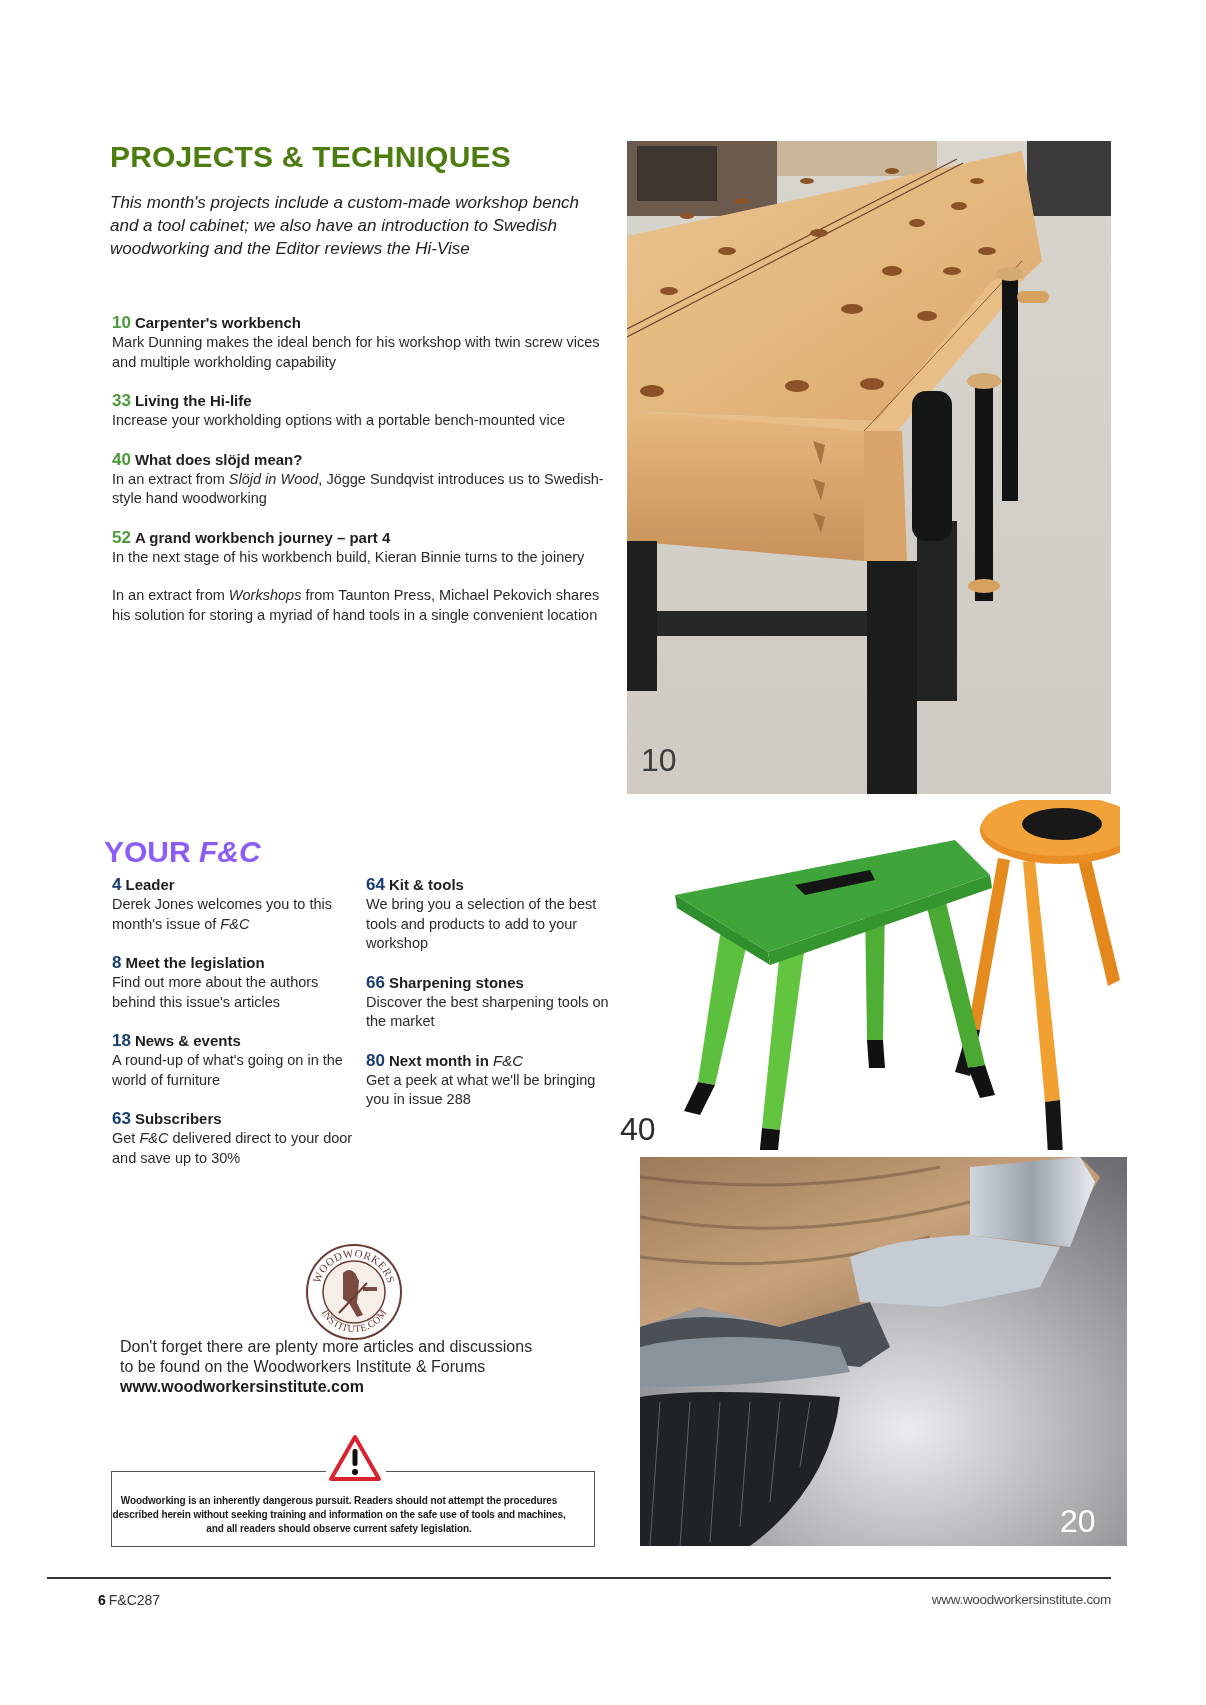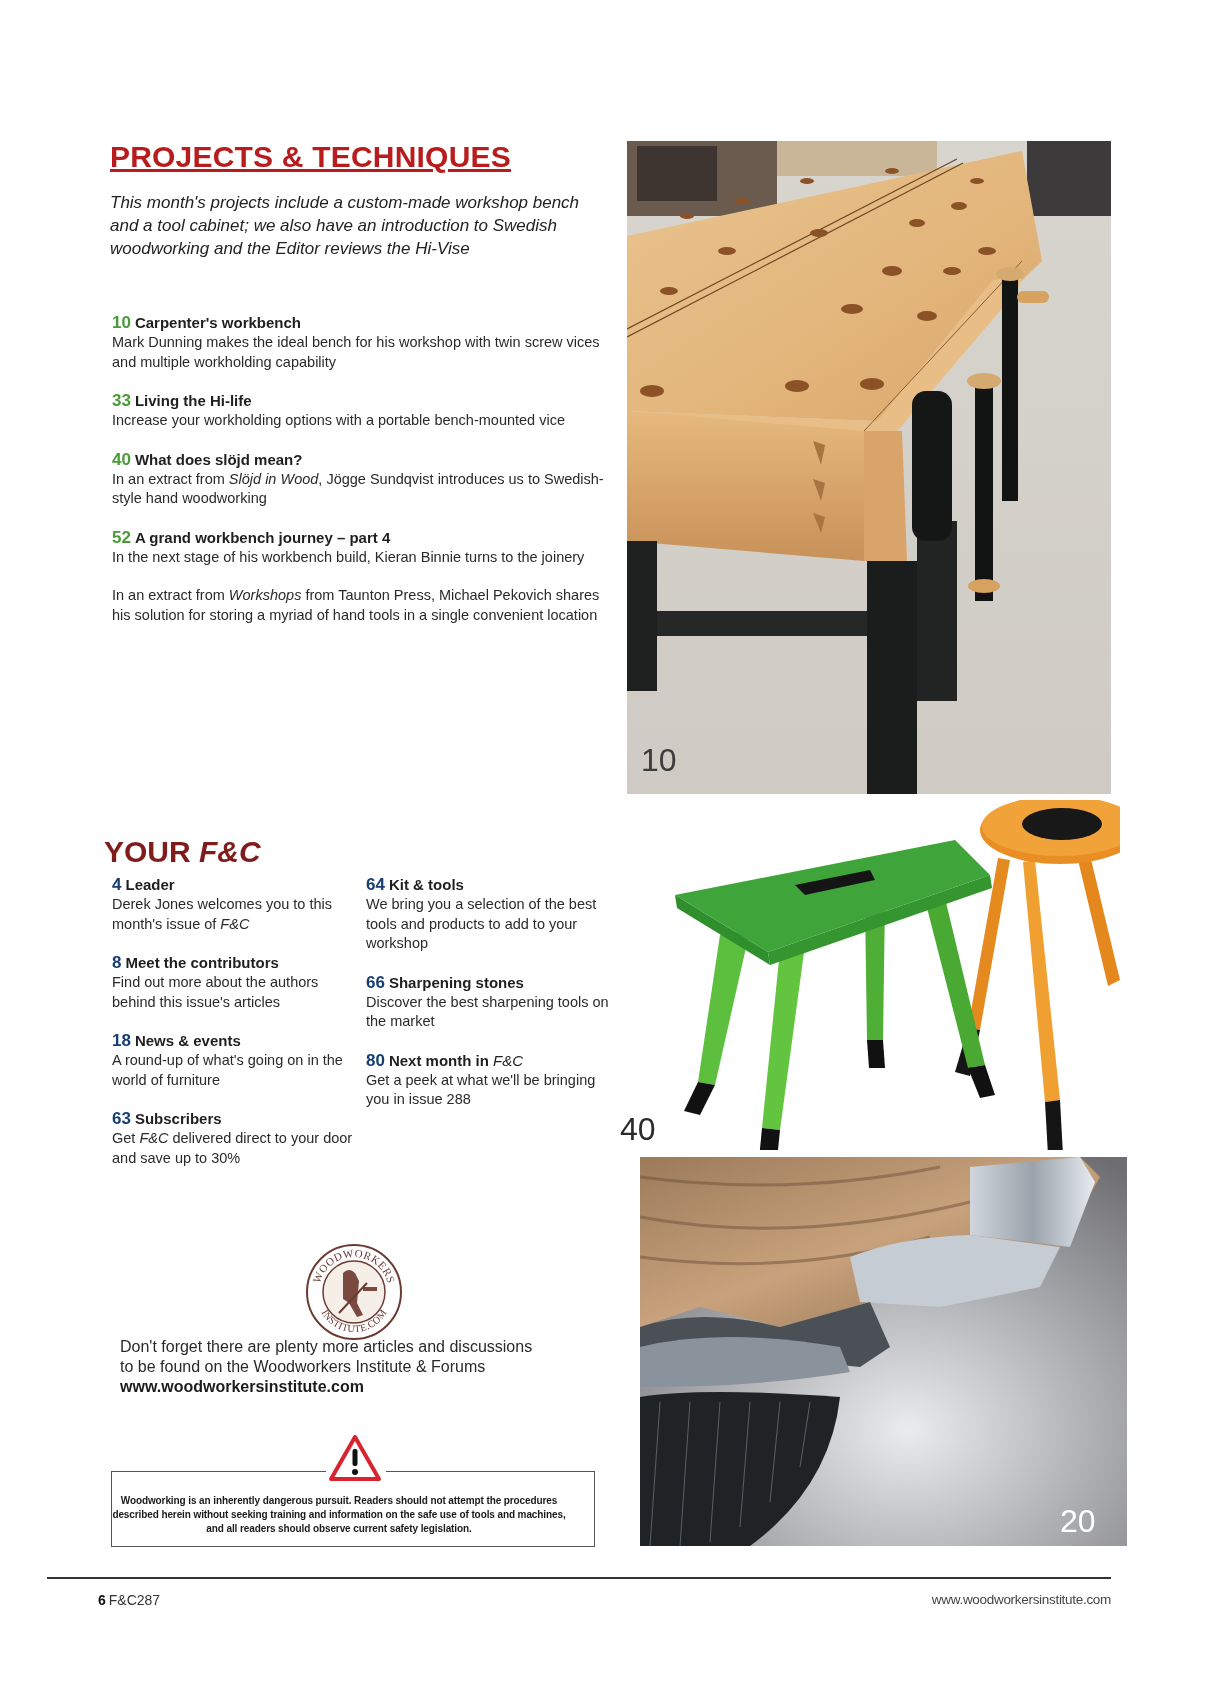--- a/index.html
+++ b/index.html
@@ -2,32 +2,32 @@
 <html><head>
 <meta charset="utf-8">
 <style>
   html, body { margin: 0; padding: 0; background: #ffffff; }
   body { width: 1206px; height: 1705px; position: relative; overflow: hidden;
          font-family: "Liberation Sans", sans-serif; color: #1e1e1e; }
   .abs { position: absolute; }
 
   
   .sec-title-green { left: 110px; top: 140px; font-size: 30px; font-weight: bold;
-                     color: #b91c1c; letter-spacing: 0.2px; white-space: nowrap; text-decoration: underline; }
+                     color: #4d7c0f; letter-spacing: 0.2px; white-space: nowrap; }
   .intro { left: 110px; top: 191px; width: 500px; font-size: 17px; line-height: 23px; color: #222; font-style: italic; }
 
   .proj-list { left: 112px; top: 313px; width: 500px; }
   .proj-item { margin-bottom: 19px; }
   .proj-item .head { font-size: 15px; font-weight: bold; line-height: 20px; color: #1f1f1f; }
   .proj-item .num-g { color: #4a9a3a; font-size: 17px; font-weight: bold; margin-right: 4px; }
   .proj-item .desc { font-size: 14.5px; line-height: 19.5px; color: #2a2a2a; }
   .em { font-style: italic; }
 
   
-  .sec-title-blue { left: 104px; top: 835px; font-size: 30px; font-weight: bold; color: #7f1d1d;
+  .sec-title-blue { left: 104px; top: 835px; font-size: 30px; font-weight: bold; color: #8b5cf6;
                     white-space: nowrap; }
   .fc-col { top: 875px; width: 245px; }
   .fc-col.c1 { left: 112px; }
   .fc-col.c2 { left: 366px; }
   .fc-item { margin-bottom: 19px; }
   .fc-item .head { font-size: 15px; font-weight: bold; line-height: 20px; color: #1f1f1f; }
   .fc-item .num-b { color: #173e73; font-size: 17px; font-weight: bold; margin-right: 4px; }
   .fc-item .desc { font-size: 14.5px; line-height: 19.5px; color: #2a2a2a; }
 
   
@@ -89,21 +89,21 @@
 </div>
 
 <div class="abs sec-title-blue"><span>YOUR </span><span class="em">F&amp;C</span></div>
 
 <div class="abs fc-col c1">
   <div class="fc-item">
     <div class="head"><span class="num-b">4</span><span>Leader</span></div>
     <div class="desc"><span>Derek Jones welcomes you to this month's issue of </span><span class="em">F&amp;C</span><span></span></div>
   </div>
   <div class="fc-item">
-    <div class="head"><span class="num-b">8</span><span>Meet the contributors</span></div>
+    <div class="head"><span class="num-b">8</span><span>Meet the legislation</span></div>
     <div class="desc">Find out more about the authors behind this issue's articles</div>
   </div>
   <div class="fc-item">
     <div class="head"><span class="num-b">18</span><span>News &amp; events</span></div>
     <div class="desc">A round-up of what's going on in the world of furniture</div>
   </div>
   <div class="fc-item">
     <div class="head"><span class="num-b">63</span><span>Subscribers</span></div>
     <div class="desc"><span>Get </span><span class="em">F&amp;C</span><span> delivered direct to your door and save up to 30%</span></div>
   </div>

